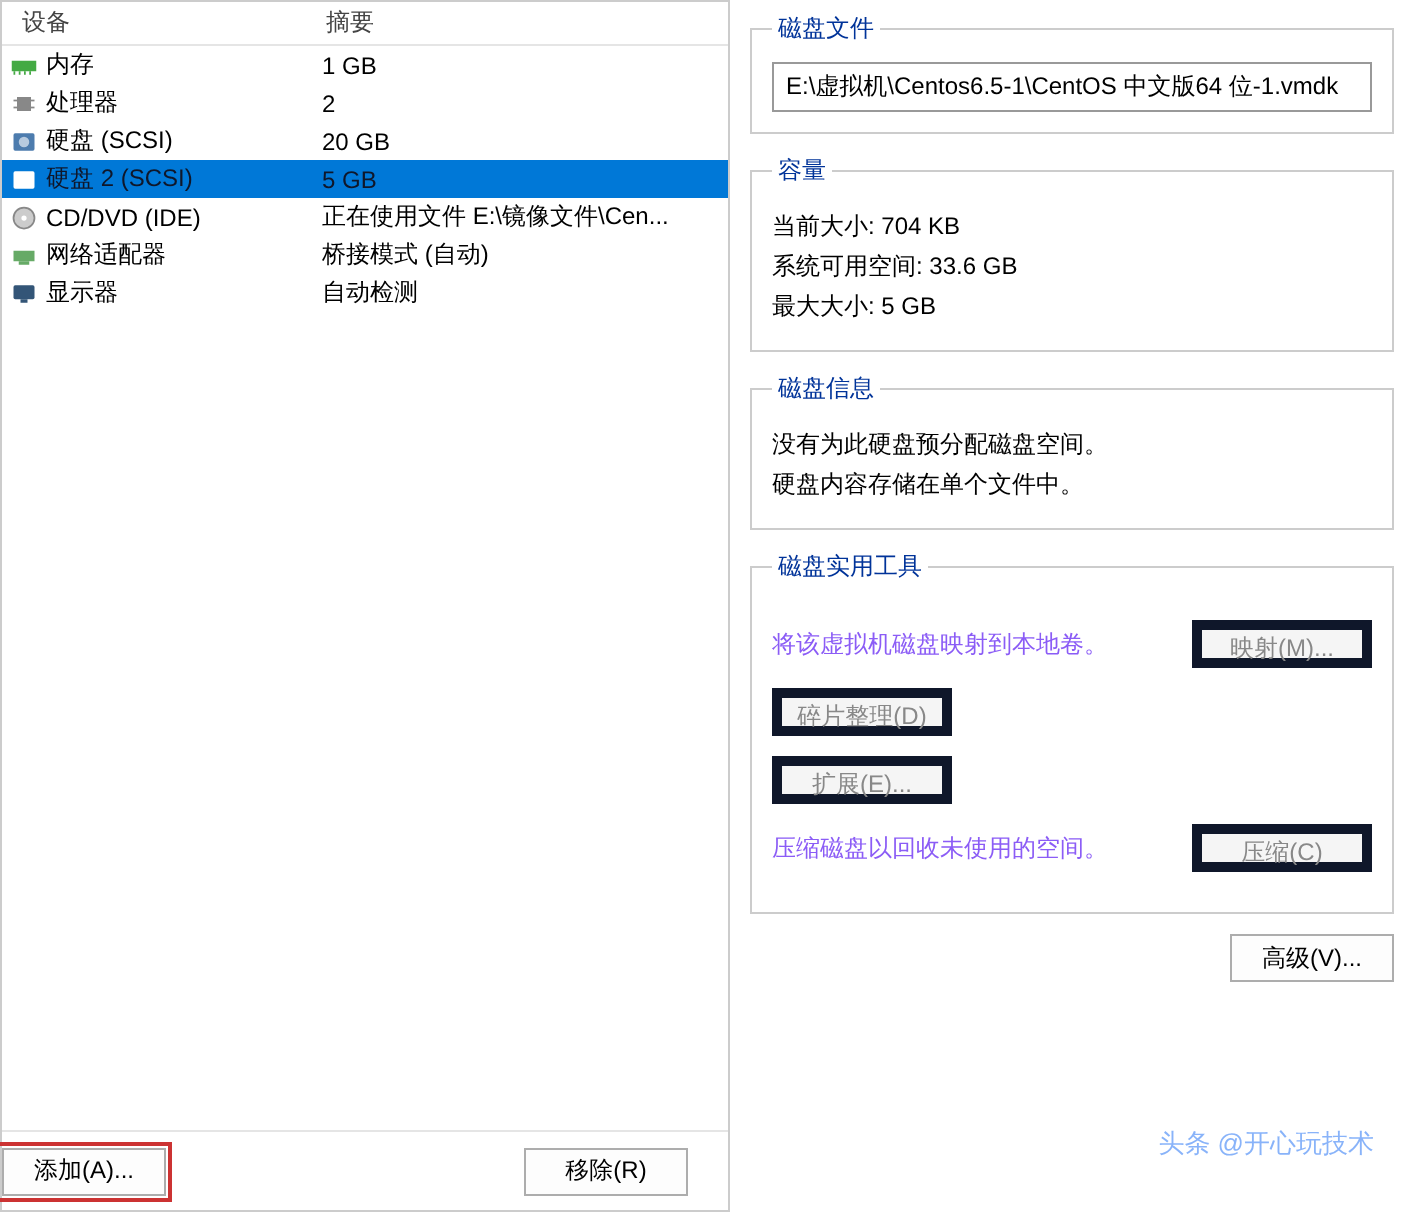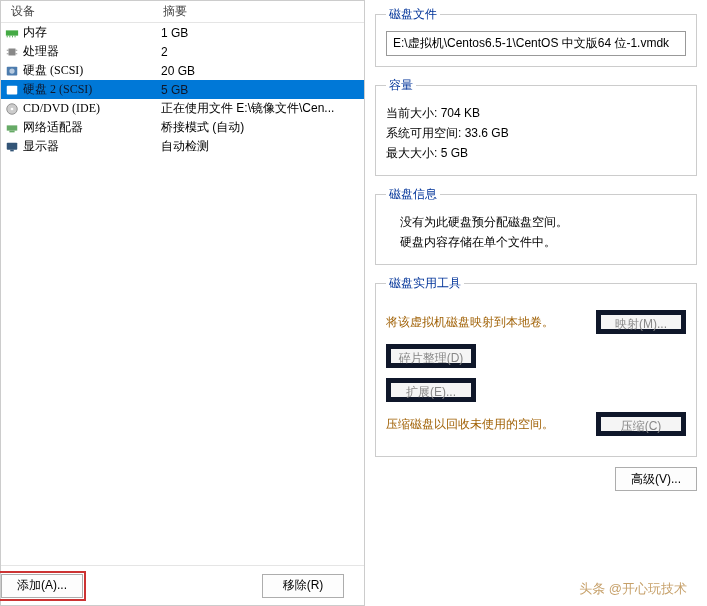--- a/index.html
+++ b/index.html
@@ -35,21 +35,21 @@
   .col-summary { flex: 1; padding-left: 2px; color: #444; }
   .device-list { flex: 1; overflow: auto; }
   .row {
     display: flex;
     height: 19px;
     align-items: center;
     white-space: nowrap;
   }
   .row.selected { background: #0078d7; color: #0f172a; }
   .row .icon-box { width: 22px; display: flex; justify-content: center; }
-  .row .dev-label { width: 138px; overflow: hidden; text-overflow: ellipsis; font-family: Liberation Serif, serif; }
+  .row .dev-label { width: 138px; overflow: hidden; text-overflow: ellipsis; }
   .row .dev-summary { flex: 1; overflow: hidden; text-overflow: ellipsis; padding-right: 4px; }
   .btn-bar {
     height: 40px;
     display: flex;
     justify-content: space-between;
     align-items: center;
     padding-right: 20px;
     gap: 10px;
     border-top: 1px solid #e5e5e5;
   }
@@ -72,51 +72,51 @@
   legend { color: #003399; font-size: 12px; padding: 0 3px; }
   .file-box {
     border: 1px solid #999;
     padding: 3px 6px;
     font-size: 12px;
     white-space: nowrap;
     overflow: hidden;
     text-overflow: ellipsis;
   }
   .cap-row { margin: 3px 0; }
-  .info-txt { margin: 3px 14px; }
+  .info-txt { margin: 3px 0; }
   .info-icon {
     display: inline-block;
     width: 14px; height: 14px;
     border-radius: 50%;
     background: #3a8ee6;
     color: #fff;
     text-align: center;
     line-height: 14px;
     font-size: 10px;
     font-weight: bold;
     margin-right: 4px;
   }
   .util-row {
     display: flex;
     align-items: center;
     margin: 10px 0;
   }
-  .util-desc { flex: 1; color: #a16207; font-size: 12px; }
+  .util-desc { flex: 1; color: #8b5cf6; font-size: 12px; }
   .util-btn {
     width: 90px; height: 24px;
     border: 5px solid #0f172a;
     background: #f5f5f5;
     color: #888;
     font-size: 12px;
   }
   .adv-bar { display: flex; justify-content: flex-end; margin-top: 4px; }
   .watermark {
     position: absolute;
-    right: 20px; bottom: 8px;
-    color: #a16207; opacity: .6;
+    right: 20px; bottom: 25px;
+    color: #3b82f6; opacity: .6;
     font-size: 13px;
   }
   
   svg { display: block; }
 </style>
 </head>
 <body>
 
 <div class="container">
 

